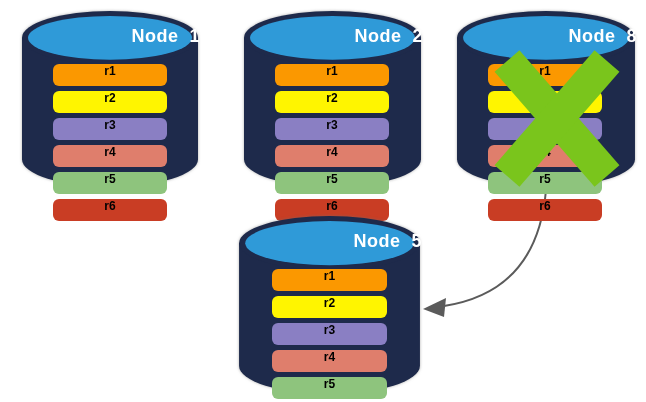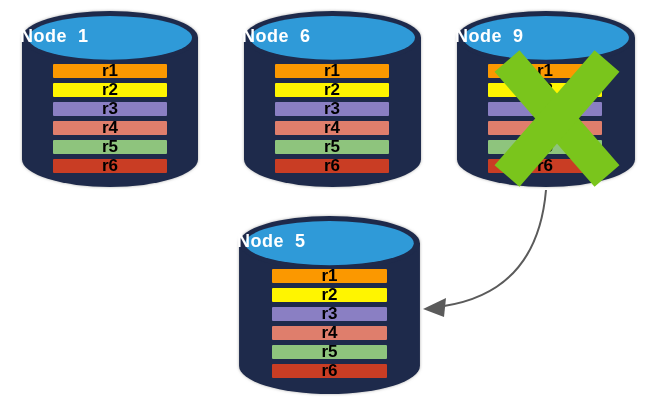--- a/index.html
+++ b/index.html
@@ -8,28 +8,28 @@
     font-family:"Liberation Sans","DejaVu Sans",sans-serif;
   }
   .arrow-layer{position:absolute;inset:0;width:646px;height:402px;z-index:0;pointer-events:none;}
   .node{position:absolute;z-index:1;}
   .node-1{left:20px;top:7px;width:180px;height:183px;}
   .node-2{left:242px;top:7px;width:181px;height:183px;}
   .node-3{left:455px;top:7px;width:182px;height:183px;}
   .node-4{left:237px;top:212px;width:185px;height:185px;}
   .cyl{position:absolute;inset:0;width:100%;height:100%;filter:drop-shadow(0 0 1.5px rgba(110,110,110,.55));}
   .title{
-    position:absolute;top:19px;left:0;right:0;text-align:left;
+    position:absolute;top:19px;left:0;right:0;text-align:right;
     font-size:18px;font-weight:bold;letter-spacing:.5px;white-space:pre;
   }
   .rows{position:absolute;left:33px;top:57px;width:114px;}
   .node-4 .rows{left:35px;width:115px;}
   .row{
-    height:14px;margin-bottom:5px;border-radius:1px;
-    font-size:17px;font-weight:bold;line-height:14px;text-align:center;color:#000;
+    height:22px;margin-bottom:5px;border-radius:6px;
+    font-size:12px;font-weight:bold;line-height:14px;text-align:center;color:#000;
   }
   .cross{position:absolute;inset:0;width:100%;height:100%;z-index:2;}
 </style>
 </head>
 <body>
 
 <div class="canvas">
 
   <svg class="arrow-layer" viewBox="0 0 646 402">
     <path d="M546,190 C541,248 515,295 444,306" fill="none" stroke-width="2" style="stroke: rgb(91, 91, 91);"></path>
@@ -52,38 +52,38 @@
       <div class="row" style="background: rgb(201, 61, 36);">r6</div>
     </div>
   </div>
 
   <div class="node node-2">
     <svg class="cyl" viewBox="0 0 180 184" preserveAspectRatio="none">
       <path d="M2,31 L2,153 A88,28 0 0 0 178,153 L178,31 Z" style="fill: rgb(30, 42, 75);"></path>
       <ellipse cx="90" cy="31" rx="88" ry="27" style="fill: rgb(30, 42, 75);"></ellipse>
       <ellipse cx="90" cy="31" rx="82" ry="22" style="fill: rgb(47, 154, 216);"></ellipse>
     </svg>
-    <div class="title" style="color: rgb(255, 255, 255);">Node  6</div>
+    <div class="title" style="color: rgb(255, 255, 255);">Node  2</div>
     <div class="rows">
       <div class="row" style="background: rgb(251, 152, 0);">r1</div>
       <div class="row" style="background: rgb(255, 245, 0);">r2</div>
       <div class="row" style="background: rgb(138, 127, 195);">r3</div>
       <div class="row" style="background: rgb(223, 126, 108);">r4</div>
       <div class="row" style="background: rgb(142, 196, 125);">r5</div>
       <div class="row" style="background: rgb(201, 61, 36);">r6</div>
     </div>
   </div>
 
   <div class="node node-3">
     <svg class="cyl" viewBox="0 0 180 184" preserveAspectRatio="none">
       <path d="M2,31 L2,153 A88,28 0 0 0 178,153 L178,31 Z" style="fill: rgb(30, 42, 75);"></path>
       <ellipse cx="90" cy="31" rx="88" ry="27" style="fill: rgb(30, 42, 75);"></ellipse>
       <ellipse cx="90" cy="31" rx="82" ry="22" style="fill: rgb(47, 154, 216);"></ellipse>
     </svg>
-    <div class="title" style="color: rgb(255, 255, 255);">Node  9</div>
+    <div class="title" style="color: rgb(255, 255, 255);">Node  8</div>
     <div class="rows">
       <div class="row" style="background: rgb(251, 152, 0);">r1</div>
       <div class="row" style="background: rgb(255, 245, 0);">r2</div>
       <div class="row" style="background: rgb(138, 127, 195);">r3</div>
       <div class="row" style="background: rgb(223, 126, 108);">r4</div>
       <div class="row" style="background: rgb(142, 196, 125);">r5</div>
       <div class="row" style="background: rgb(201, 61, 36);">r6</div>
     </div>
     <svg class="cross" viewBox="0 0 182 183">
       <line x1="52" y1="54" x2="152" y2="169" stroke-width="33" style="stroke: rgb(122, 197, 28);"></line>

